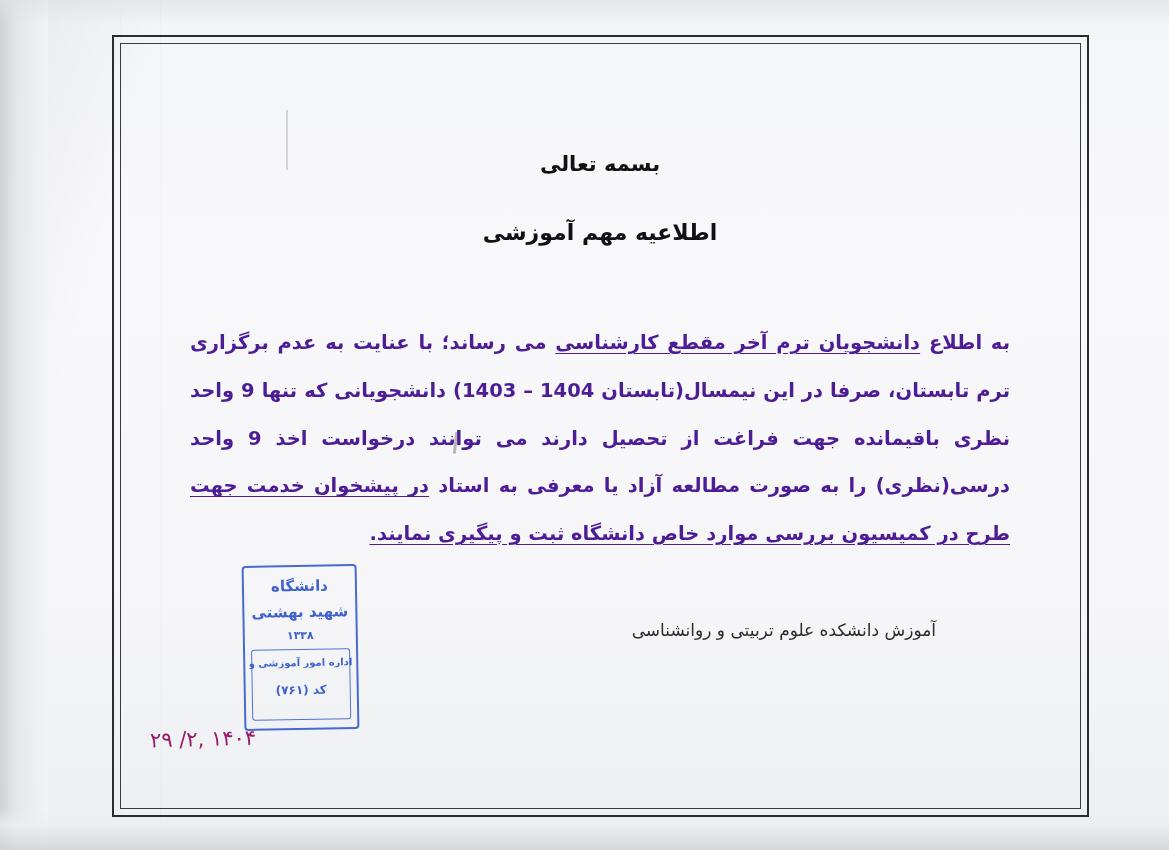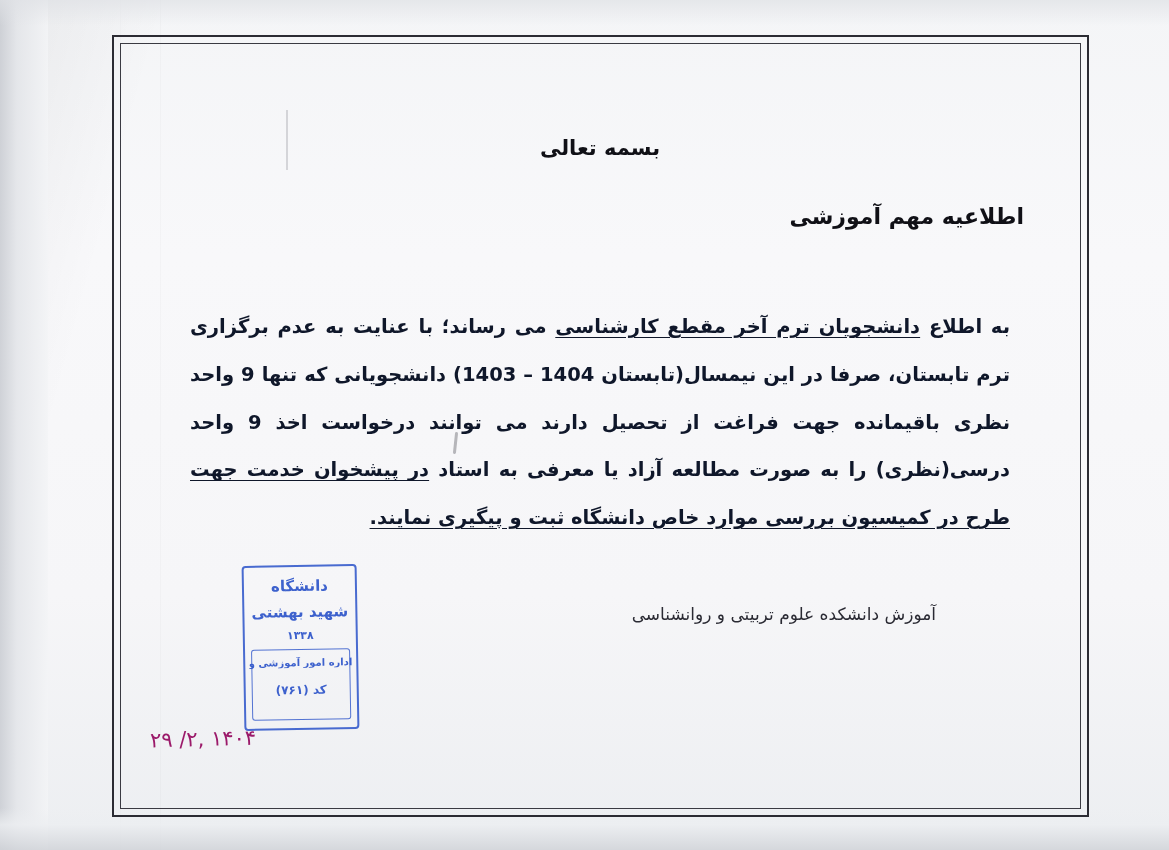--- a/index.html
+++ b/index.html
@@ -75,51 +75,52 @@
     right: 6px;
     bottom: 6px;
     border: 1px solid #3a3a42;
     box-sizing: border-box;
   }
 
   
   .content {
     position: absolute;
     left: 130px;
-    top: 60px;
+    top: 76px;
     width: 940px;
     height: 730px;
     box-sizing: border-box;
     padding: 40px 46px 20px 46px;
     color: #14141a;
   }
 
   .basmala {
     text-align: center;
     font-size: 21px;
     font-weight: bold;
     letter-spacing: 0px;
     margin-top: 36px;
     color: #101016;
   }
   .doc-title {
+    text-align: center;
     font-size: 22px;
     font-weight: bold;
     margin-top: 44px;
     color: #101016;
   }
 
   .body-block {
     margin-top: 74px;
     font-size: 19.5px;
     font-weight: bold;
     line-height: 2.45;
     text-align: justify;
     text-align-last: right;
-    color: #0f172a;
+    color: #4c1d95;
     padding: 0 14px;
   }
   .body-block .u {
     text-decoration: underline;
     text-underline-offset: 4px;
   }
   .body-block p {
     margin: 0;
   }
 

